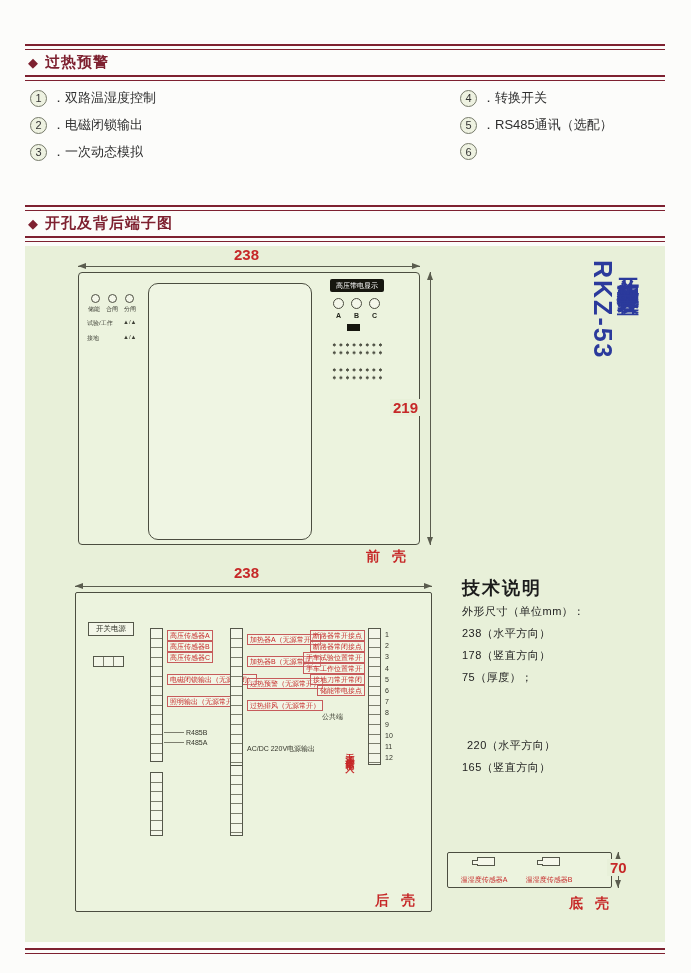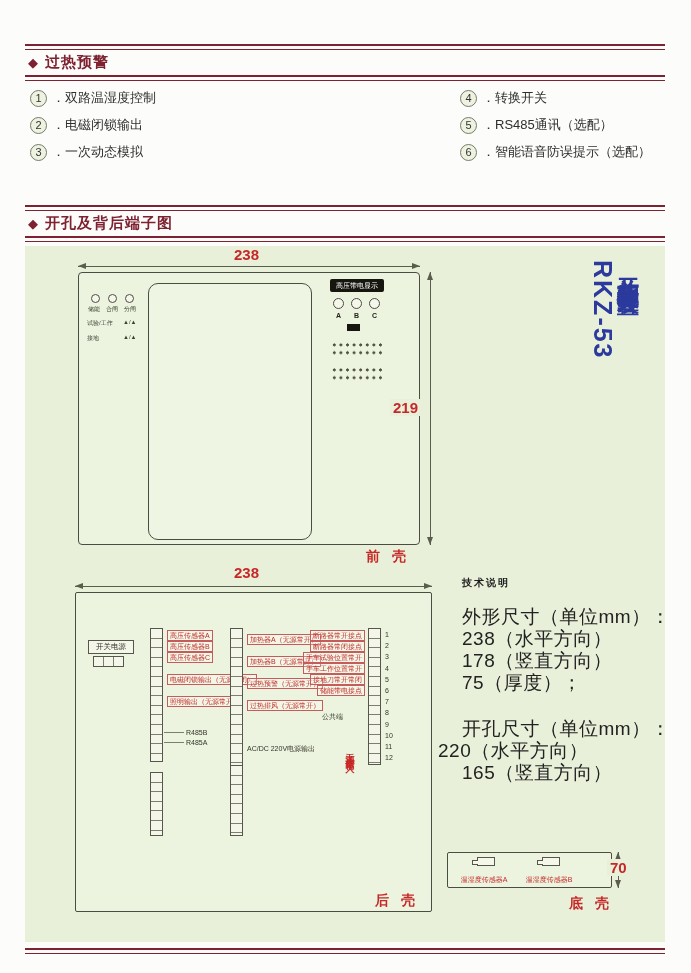--- a/index.html
+++ b/index.html
@@ -70,22 +70,22 @@
           font-size:9px; letter-spacing:2px; font-weight:bold; }
   .lead { position:absolute; background:#7c7e6e; height:1px; }
 
   
   .sensor { position:absolute; width:18px; height:9px; border:1px solid #55574a; background:#f5f7ea; }
   .sensor-tab { position:absolute; left:-6px; top:2px; width:6px; height:5px;
                 border:1px solid #55574a; border-right:none; background:#f5f7ea; }
   .senslab { position:absolute; width:62px; text-align:center; color:#c62828; font-size:7px; white-space:nowrap; }
 
   
-  .tech-title { position:absolute; font-size:10px; font-weight:bold; color:#1c1c1c; letter-spacing:2px; }
-  .tline { position:absolute; font-size:19px; color:#222; letter-spacing:0.5px; white-space:nowrap; }
+  .tech-title { position:absolute; font-size:18px; font-weight:bold; color:#1c1c1c; letter-spacing:2px; }
+  .tline { position:absolute; font-size:11px; color:#222; letter-spacing:0.5px; white-space:nowrap; }
 
   
   .vmodel { position:absolute; writing-mode:vertical-rl; color:#2b3a9c; font-weight:bold;
             font-size:25px; letter-spacing:2px; }
   .vname  { position:absolute; writing-mode:vertical-rl; text-orientation:upright; color:#2b3a9c;
             font-weight:bold; font-size:22px; letter-spacing:2px; }
 </style>
 </head>
 <body>
 
@@ -113,21 +113,20 @@
   <div class="feat" style="left:460px;top:89px">
     <span class="fnum">4</span>
     <span class="ftext">．转换开关</span>
   </div>
   <div class="feat" style="left:460px;top:116px">
     <span class="fnum">5</span>
     <span class="ftext">．RS485通讯（选配）</span>
   </div>
   <div class="feat" style="left:460px;top:143px">
     <span class="fnum">6</span>
-    <span class="ftext">．智能语音防误提示（选配）</span>
   </div>
 
   <div class="drule" style="top:205px"></div>
   <div class="sec-title" style="top:212px">
     <span class="diamond">◆</span>
     <span>开孔及背后端子图</span>
   </div>
   <div class="drule" style="top:236px"></div>
 
   <div class="panel">
@@ -167,29 +166,28 @@
     <div class="shell-label" style="left:341px;top:302px;letter-spacing:4px">前 壳</div>
 
     <div class="vmodel" style="left:563px;top:14px">RKZ-53</div>
     <div class="vname" style="left:588px;top:14px">开关柜智能操控装置</div>
 
     <div class="tech-title" style="left:437px;top:330px">技术说明</div>
     <div class="tline" style="left:437px;top:358px">外形尺寸（单位mm）：</div>
     <div class="tline" style="left:437px;top:380px">238（水平方向）</div>
     <div class="tline" style="left:437px;top:402px">178（竖直方向）</div>
     <div class="tline" style="left:437px;top:424px">75（厚度）；</div>
-    <div class="tline" style="left:437px;top:470px">开孔尺寸（单位mm）：</div>
-    <div class="tline" style="left:413px;top:492px">220（水平方向）</div>
+    <div class="tline" style="left:442px;top:492px">220（水平方向）</div>
     <div class="tline" style="left:437px;top:514px">165（竖直方向）</div>
 
     <div class="dimval" style="left:206px;top:318px">238</div>
     <div class="dimline-h" style="left:50px;top:340px;width:357px"></div>
     <div class="shell" style="left:50px;top:346px;width:357px;height:320px;border-radius:2px"></div>
 
-    <div class="boxlab" style="left:63px;top:394px;width:46px;height:14px">开关电源</div>
+    <div class="boxlab" style="left:63px;top:376px;width:46px;height:14px">开关电源</div>
     <div class="ministrip" style="left:68px;top:410px;width:31px;height:11px"></div>
 
     <div class="strip" style="left:125px;top:382px;height:134px"></div>
     <div class="rlab" style="left:142px;top:384px">高压传感器A</div>
     <div class="rlab" style="left:142px;top:395px">高压传感器B</div>
     <div class="rlab" style="left:142px;top:406px">高压传感器C</div>
     <div class="rlab" style="left:142px;top:428px">电磁闭锁输出（无源常闭）</div>
     <div class="rlab" style="left:142px;top:450px">照明输出（无源常开）</div>
     <i class="lead" style="left:139px;top:486px;width:20px"></i>
     <i class="lead" style="left:139px;top:496px;width:20px"></i>

